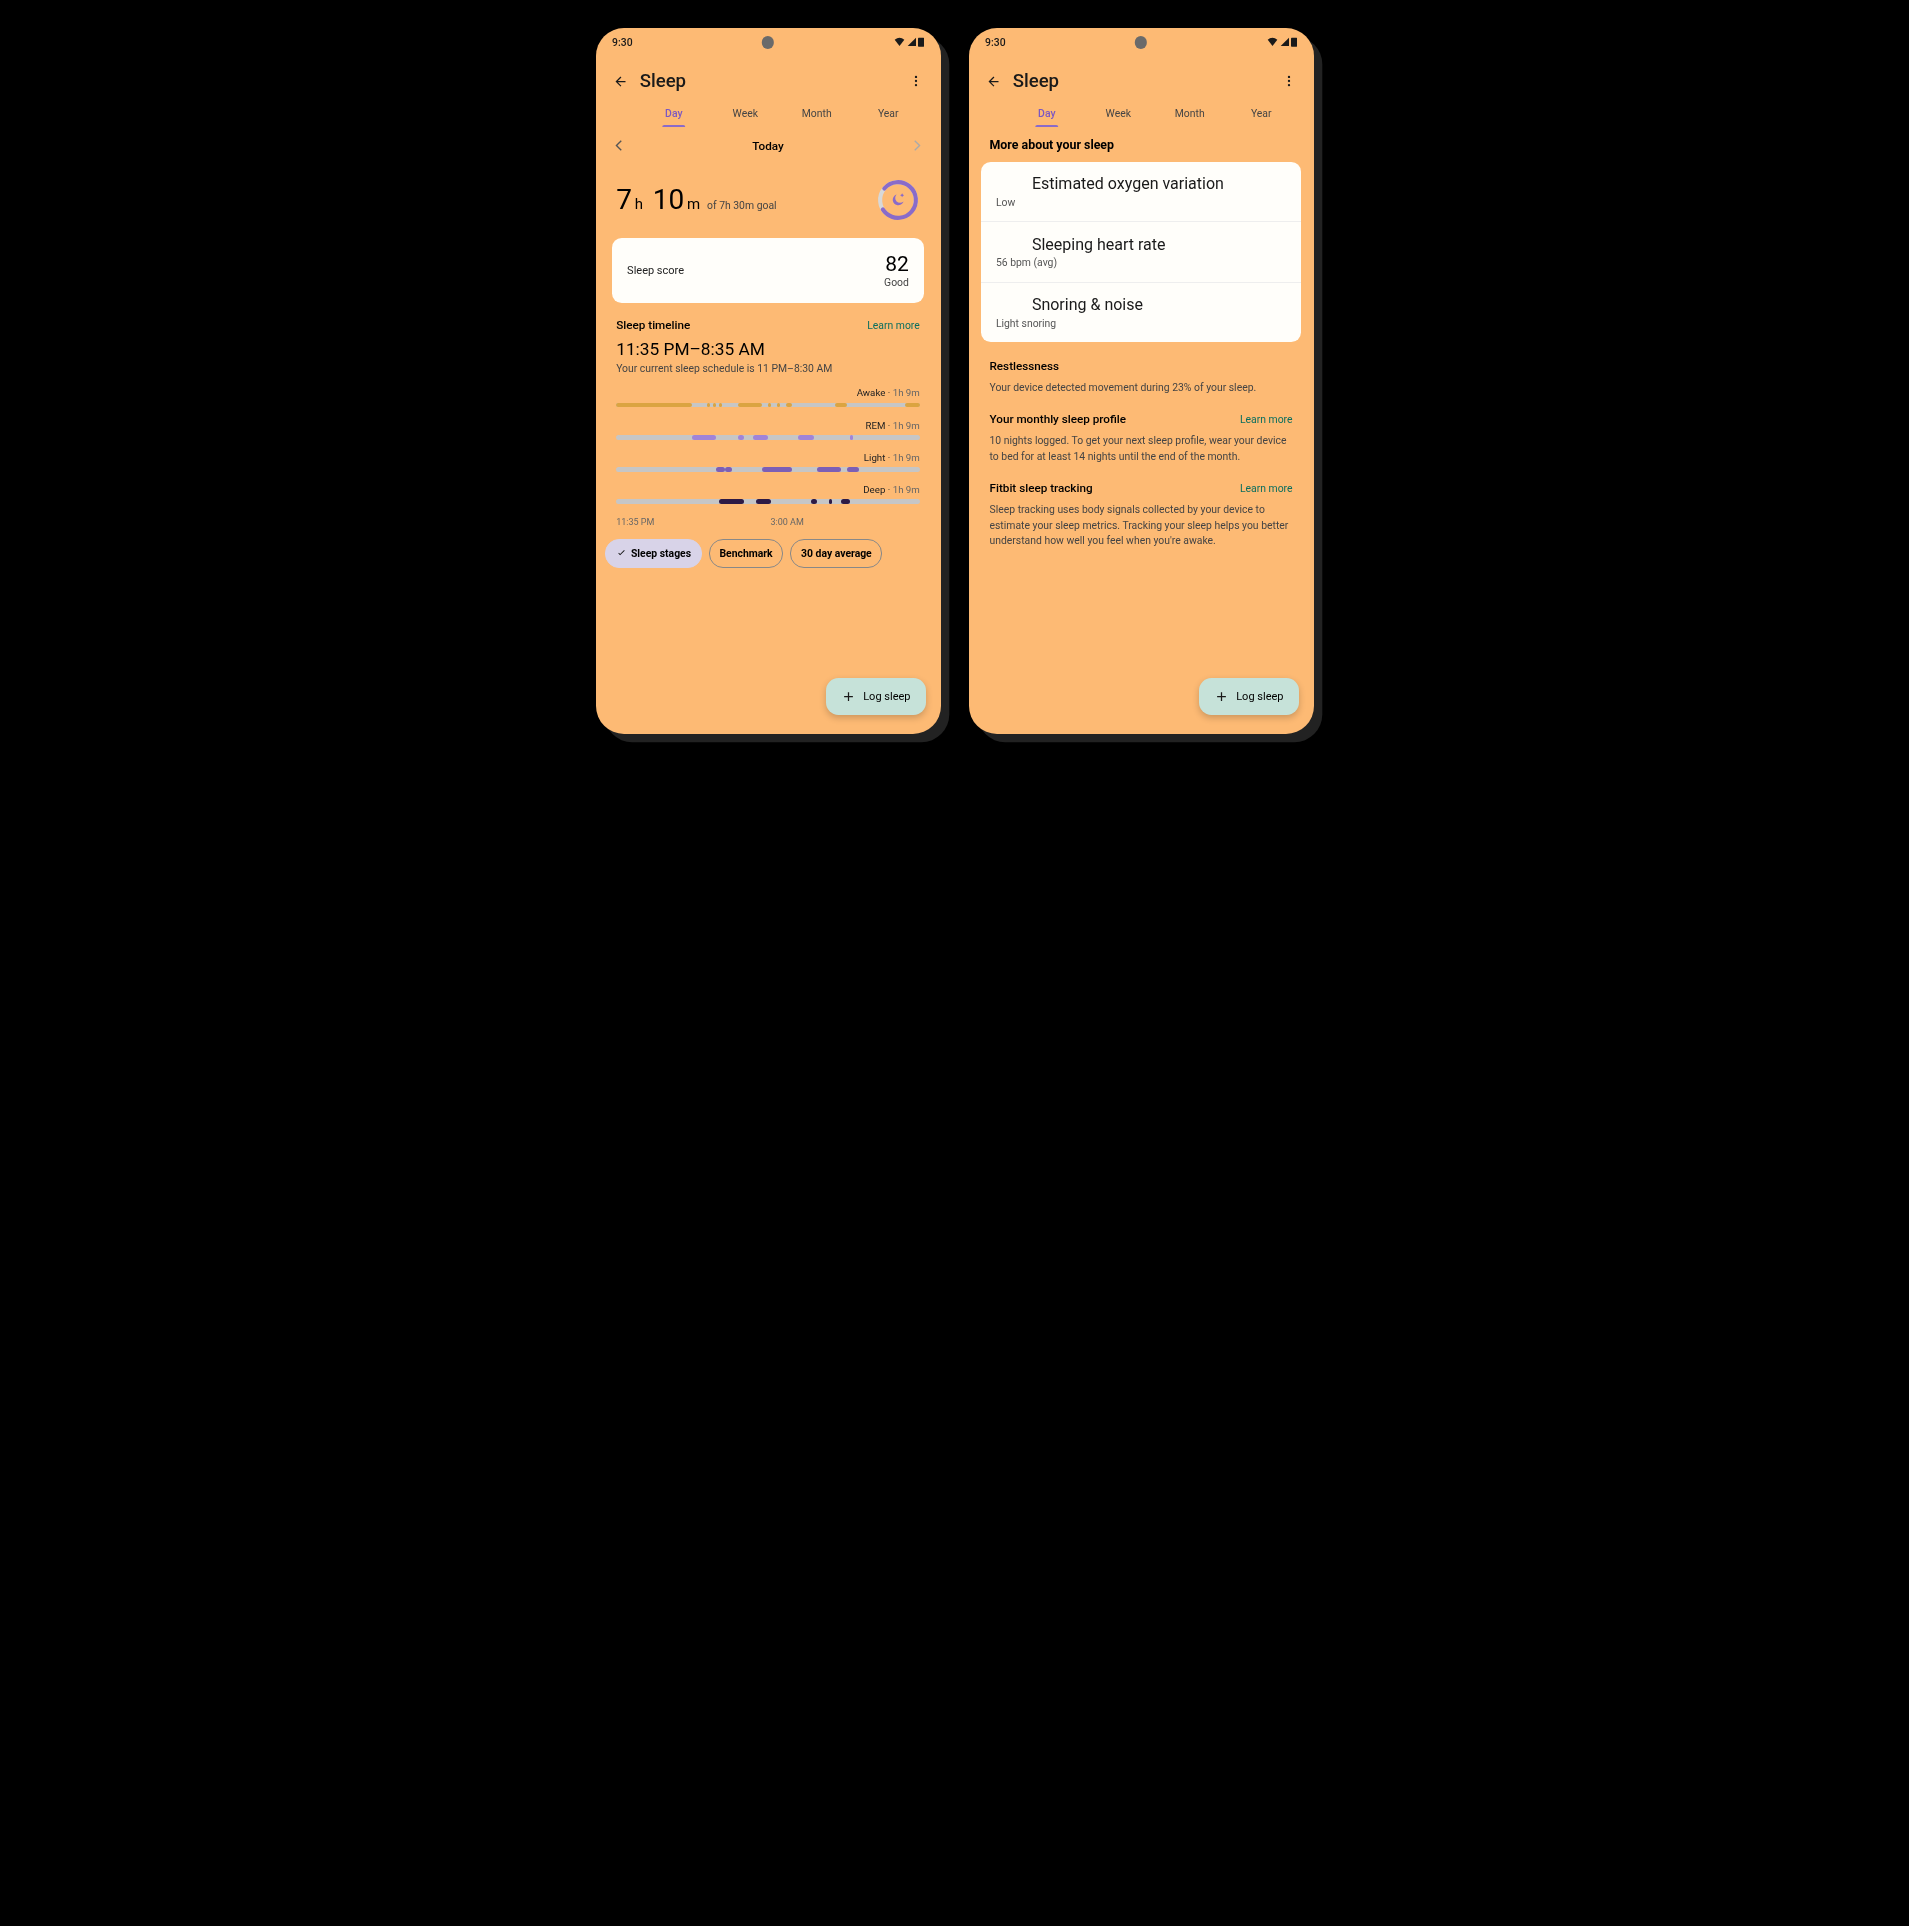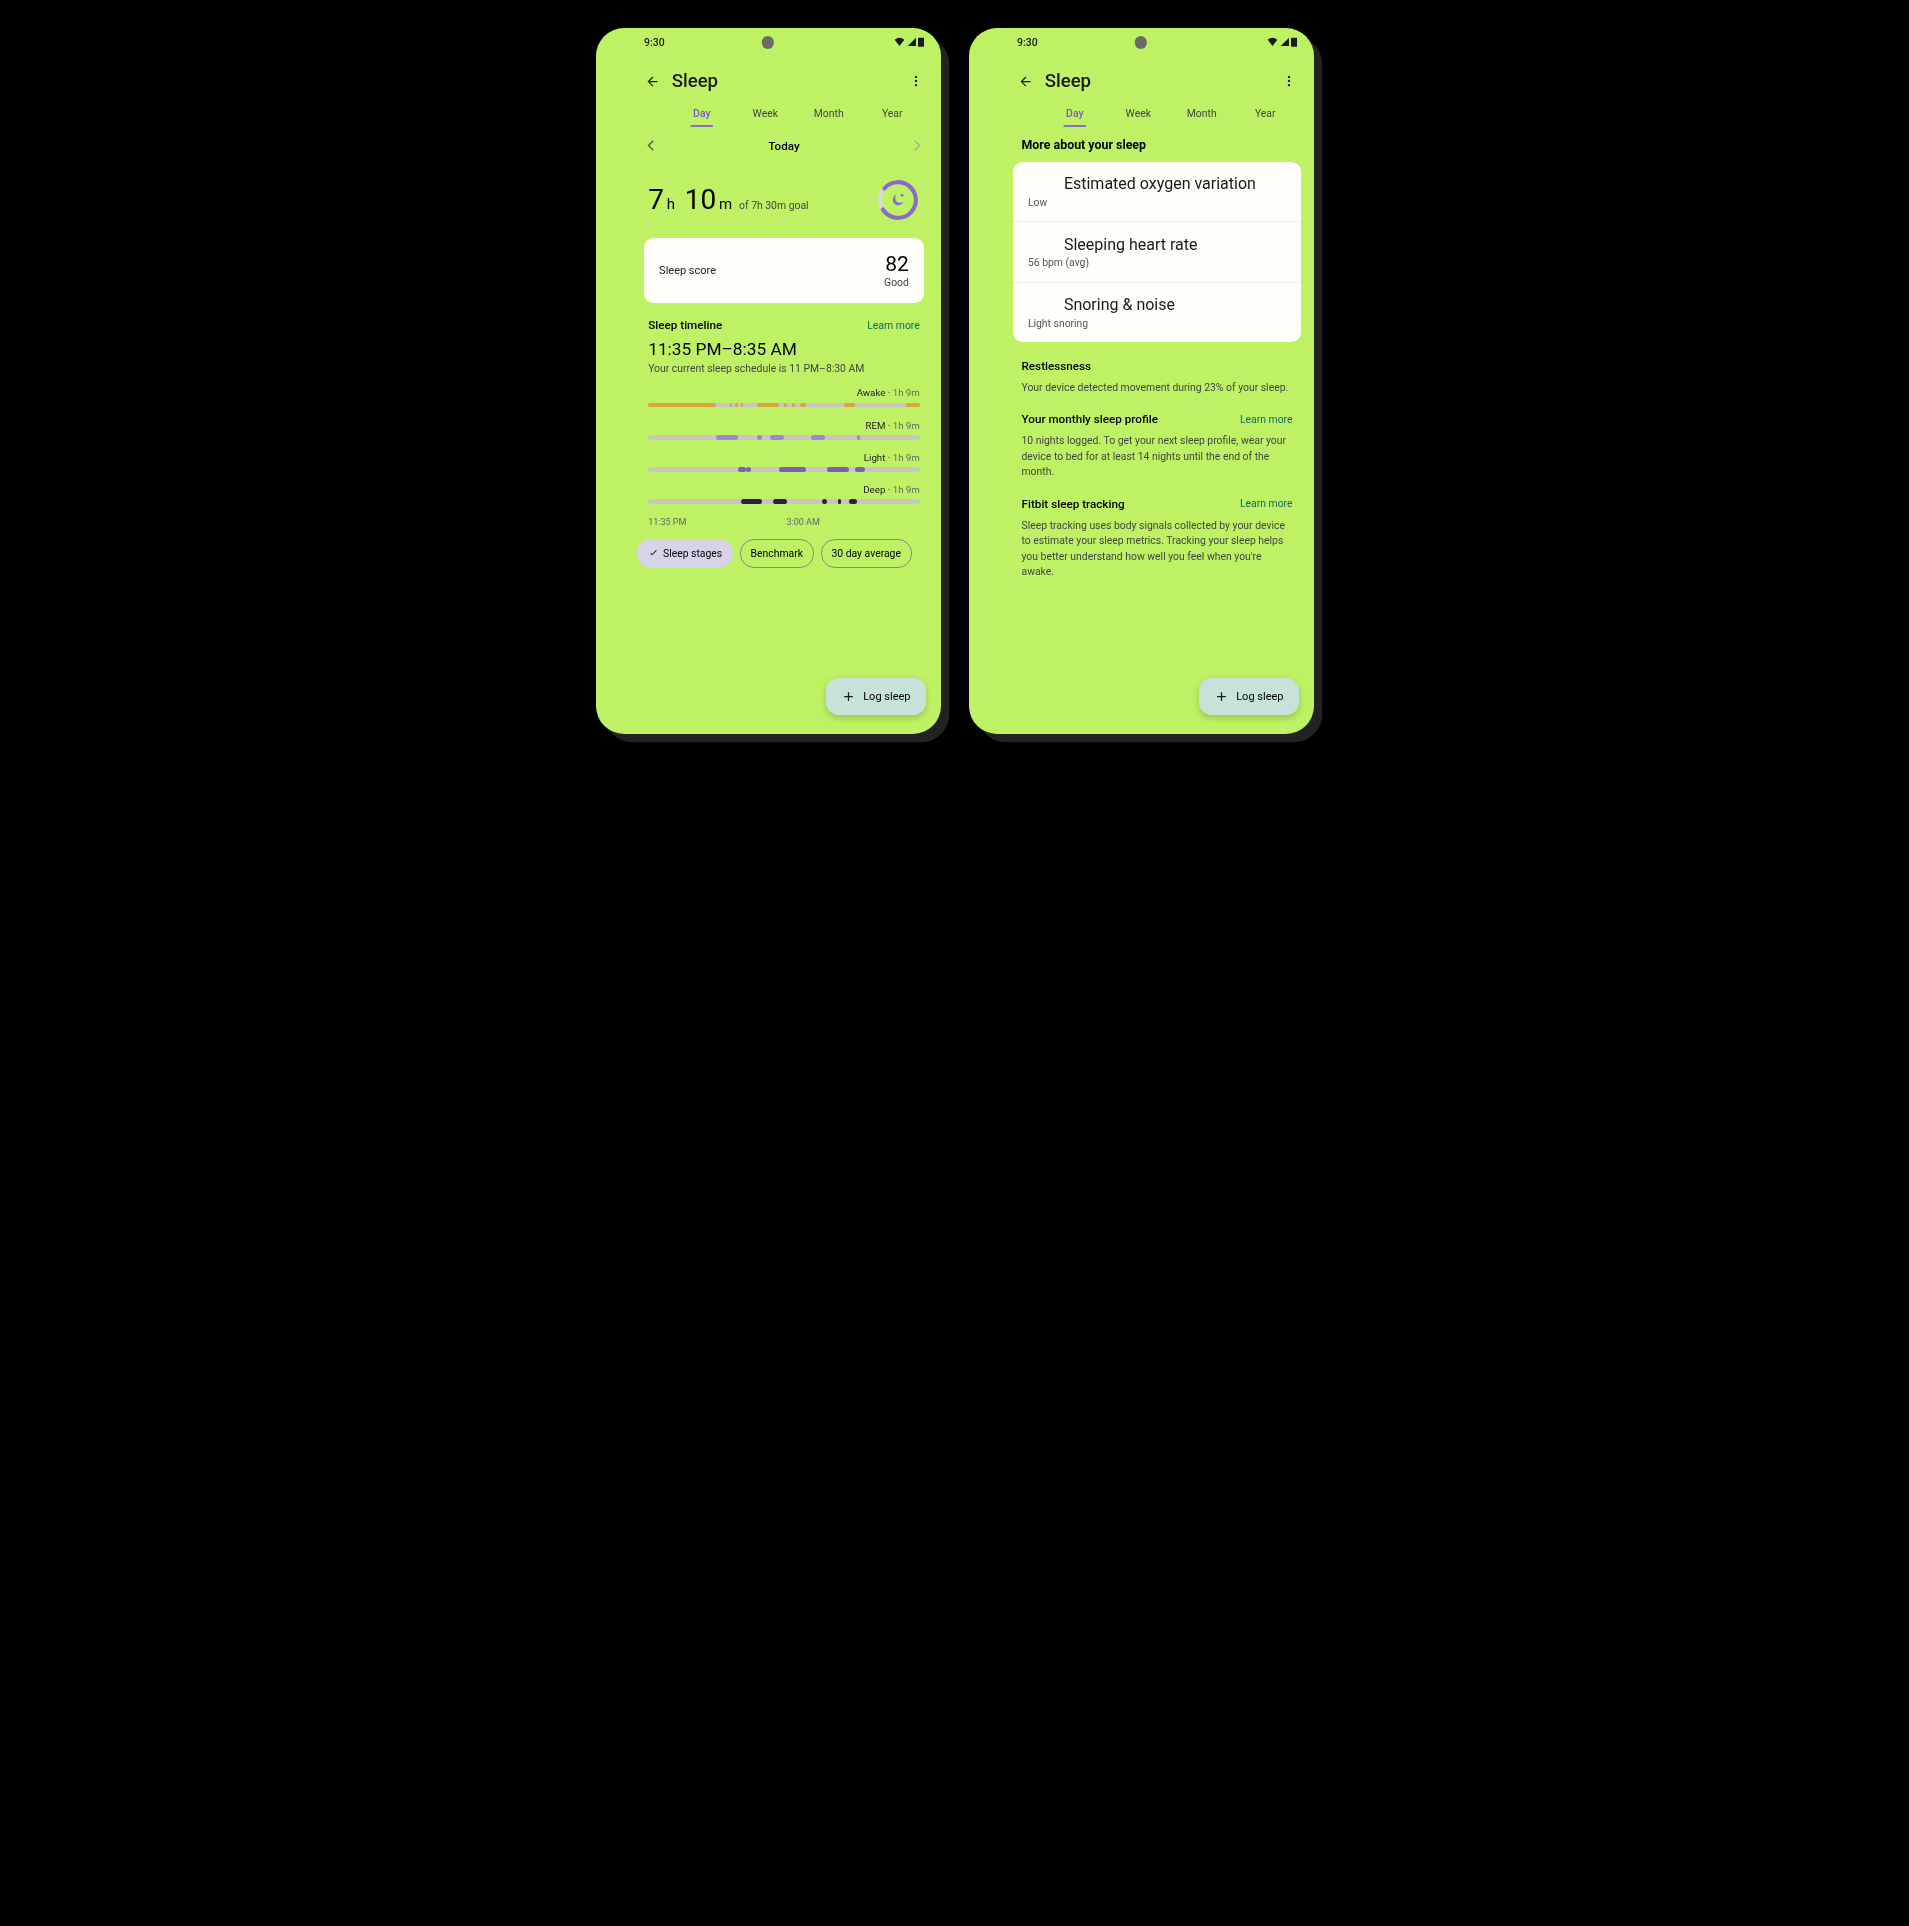--- a/index.html
+++ b/index.html
@@ -7,26 +7,25 @@
     background: #000;
     font-family: -apple-system, BlinkMacSystemFont, "Segoe UI", Roboto, sans-serif;
     display: flex;
     gap: 28px;
     padding: 28px;
     justify-content: center;
   }
   .phone {
     width: 345px;
     height: 706px;
-    background: #bef264;
+    background: #fdba74;
     border-radius: 28px;
     position: relative;
     overflow: hidden;
     box-shadow: 8.3px 8.3px 0 #222;
-    padding-left: 32px;
   }
   .status-bar {
     height: 28px;
     display: flex;
     align-items: center;
     justify-content: space-between;
     padding: 0 16.6px;
     font-size: 10.4px;
     font-weight: 500;
     color: #1a1a1a;
@@ -70,21 +69,21 @@
   .stage-label { font-size:9.7px; color:#222; margin-bottom:4.1px; }
   .stage-dur { color:#666; }
   .stage-track { height:4.8px; background:#c6c6c6; border-radius:2.8px; position:relative; }
   .seg { position:absolute; top:0; bottom:0; border-radius:2.8px; }
   .awake .seg { background:#dba441; }
   .rem .seg   { background:#a084d8; }
   .light .seg { background:#7c5fb5; }
   .deep .seg  { background:#2d1a45; }
   .time-axis { display:flex; justify-content:space-between; font-size:9px; color:#666; margin-top:4.1px; }
   .chips-row { display:flex; gap:7px; padding: 12.4px 9.7px 0 9.7px; position:relative; z-index:1;}
-  .chip { border:0.7px solid #888; border-radius:14px; padding:7px 9.7px; font-size:10.4px; display:flex; align-items:center; gap:4.1px; background:transparent; cursor:pointer; white-space:nowrap; }
+  .chip { border:0.7px solid #888; border-radius:14px; padding:7px 9.7px; font-size:10.4px; display:flex; align-items:center; gap:4.1px; background:transparent; cursor:pointer; white-space:nowrap;font-weight:bold; }
   .chip.selected { background:#d8d3e8; border-color:#d8d3e8; }
   .fab {
     position:absolute; bottom:19.3px; right:15px;
     background:#c6e2d9; padding:11px 15px; border-radius:12.4px;
     display:flex; align-items:center; gap:7px; font-size:11px;
     box-shadow: 0 2.8px 7px rgba(0,0,0,0.2);
     cursor:pointer; z-index:5;
   }
   
   .more-head { font-size:12.4px; font-weight:700; padding: 9.7px 21px 9.7px 21px; }

